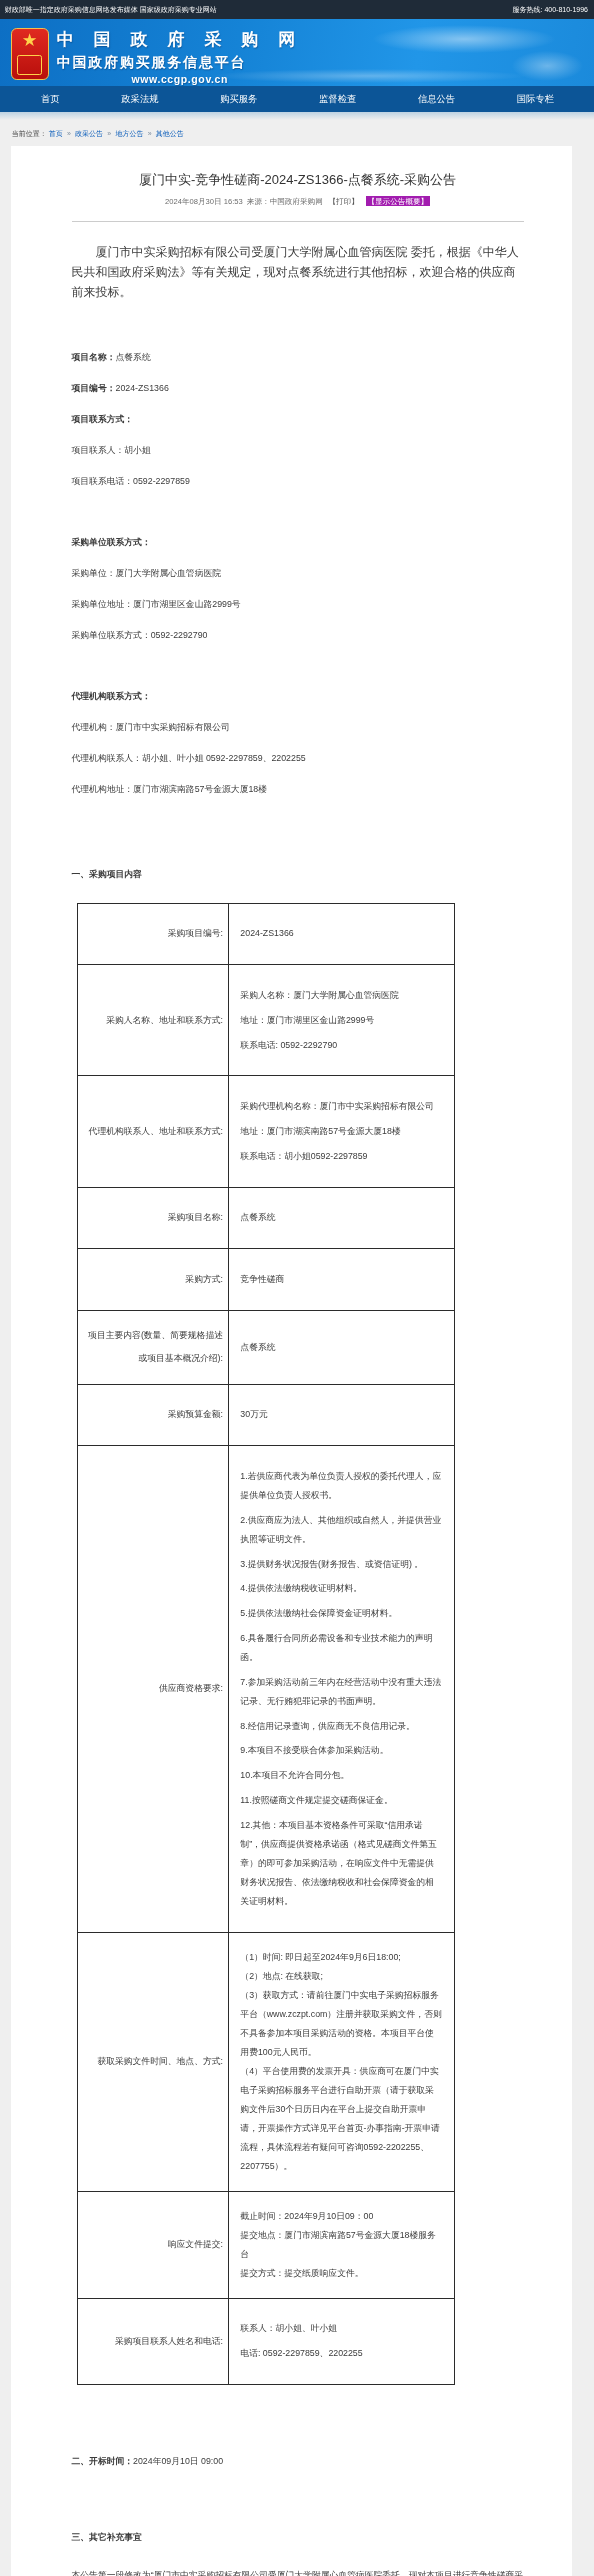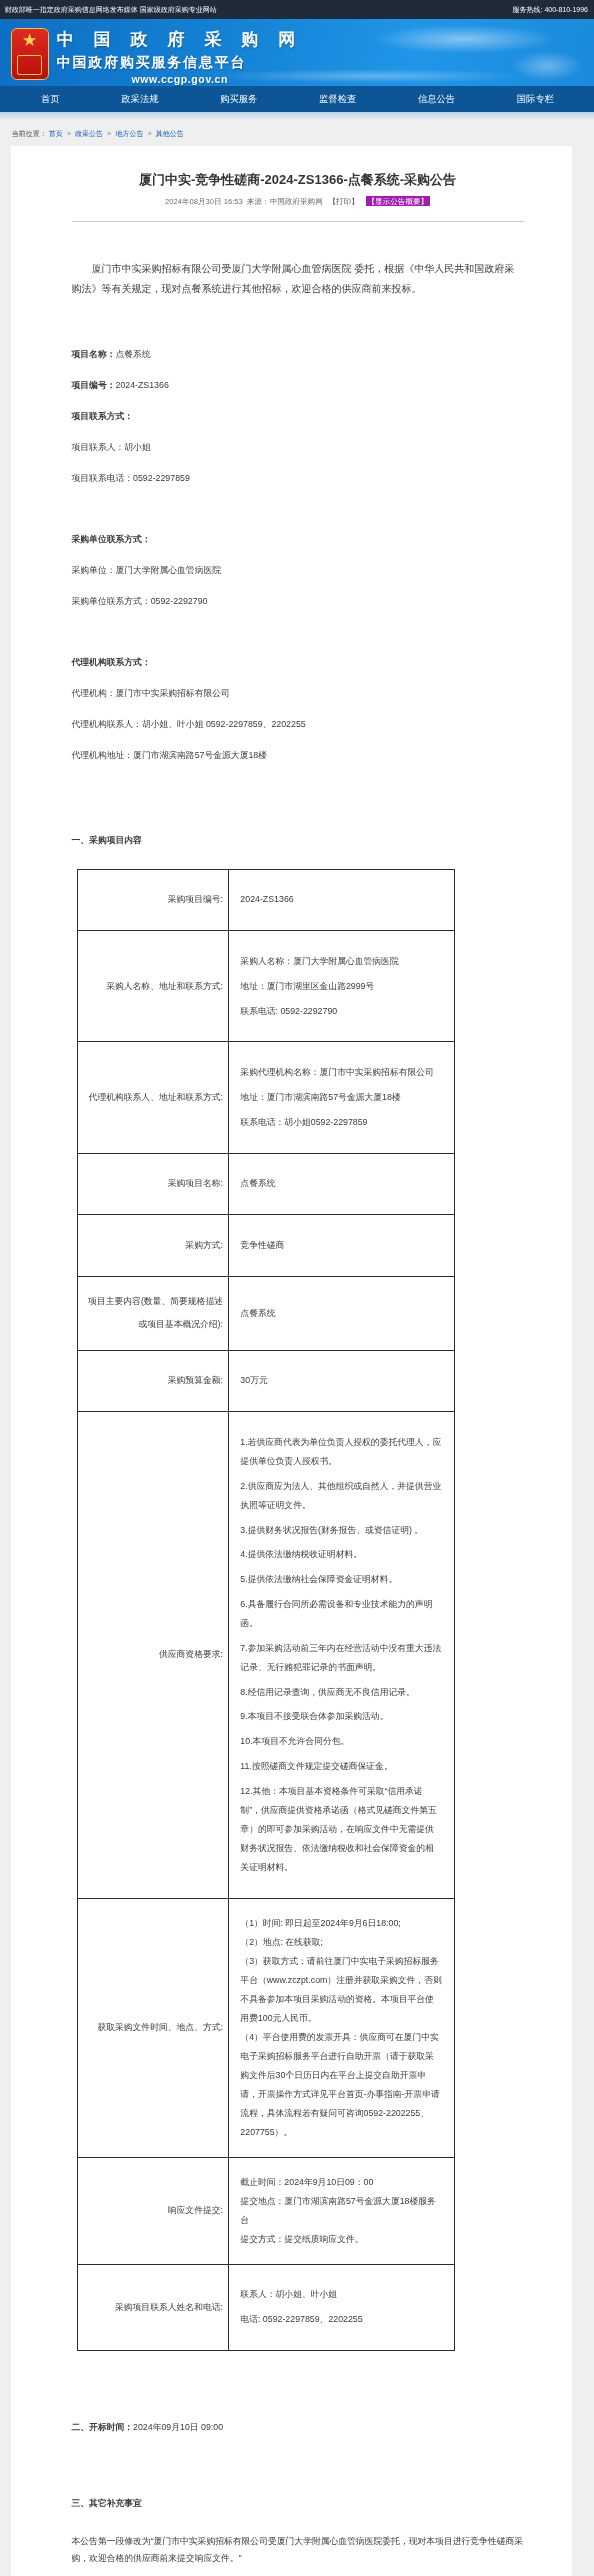--- a/index.html
+++ b/index.html
@@ -35,26 +35,26 @@
     justify-content:space-between;padding:0 41px;}
   .nav-item{color:#fff;font-size:9.3px;cursor:pointer;white-space:nowrap;}
   .nav-shade{height:8.2px;background:linear-gradient(#bdd2e2,#efefef);}
   
   .breadcrumb{margin:9.3px 0 7px 11.7px;font-size:7px;color:#4a4a4a;}
   .breadcrumb a{color:#0057b8;text-decoration:none;cursor:pointer;}
   .crumb-sep{color:#7d8ea0;margin:0 2.3px;}
   
   .card{background:#fff;width:561px;margin-left:10.5px;
     padding:24.5px 48px 88px 61px;box-sizing:border-box;}
-  .title{text-align:center;font-size:13px;font-weight:bold;color:#333;line-height:17.5px;}
+  .title{text-align:center;font-size:13px;font-weight:normal;color:#333;line-height:17.5px;}
   .meta{text-align:center;font-size:7.6px;color:#6d6d6d;margin-top:8.2px;}
   .meta .print{color:#555;cursor:pointer;margin-left:3.5px;}
   .badge{background:#a21caf;color:#fff;padding:0.6px 1.8px;margin-left:4.7px;cursor:pointer;}
   .divider{border:none;border-top:0.6px solid #ccc;margin:14px 0 0 0;}
-  .intro{font-size:10px;line-height:20px;text-indent:2em;margin:37px 0 0 0;}
+  .intro{font-size:12px;line-height:20px;text-indent:2em;margin:20px 0 0 0;}
   .fline{margin:0;font-size:8.8px;line-height:31px;white-space:nowrap;}
   .fgroup-gap{margin-top:30px;}
   .fields{margin-top:40px;}
   .b{font-weight:bold;}
   .sec-h{font-size:8.8px;font-weight:bold;margin:63px 0 0 0;line-height:13px;}
   
   table.info{border-collapse:collapse;margin:22px 0 0 5.8px;width:378px;
     border:0.6px solid #2b2b2b;table-layout:fixed;}
   table.info td{border:0.6px solid #2b2b2b;font-size:8.8px;vertical-align:middle;}
   td.lab{width:140px;text-align:right;padding:13px 4.7px;line-height:23.4px;color:#3b3b3b;}
@@ -126,20 +126,21 @@
 
   <div class="fields">
     <p class="fline"><span class="b">项目名称：</span><span>点餐系统</span></p>
     <p class="fline"><span class="b">项目编号：</span><span>2024-ZS1366</span></p>
     <p class="fline"><span class="b">项目联系方式：</span><span></span></p>
     <p class="fline"><span>项目联系人：</span><span>胡小姐</span></p>
     <p class="fline"><span>项目联系电话：</span><span>0592-2297859</span></p>
 
     <p class="fline fgroup-gap"><span class="b">采购单位联系方式：</span><span></span></p>
     <p class="fline"><span>采购单位：</span><span>厦门大学附属心血管病医院</span></p>
+    <p class="fline"><span>采购单位地址：</span><span>厦门市湖里区金山路2999号</span></p>
     <p class="fline"><span>采购单位联系方式：</span><span>0592-2292790</span></p>
 
     <p class="fline fgroup-gap"><span class="b">代理机构联系方式：</span><span></span></p>
     <p class="fline"><span>代理机构：</span><span>厦门市中实采购招标有限公司</span></p>
     <p class="fline"><span>代理机构联系人：</span><span>胡小姐、叶小姐 0592-2297859、2202255</span></p>
     <p class="fline"><span>代理机构地址：</span><span>厦门市湖滨南路57号金源大厦18楼</span></p>
   </div>
 
   <div class="sec-h">一、采购项目内容</div>
 

